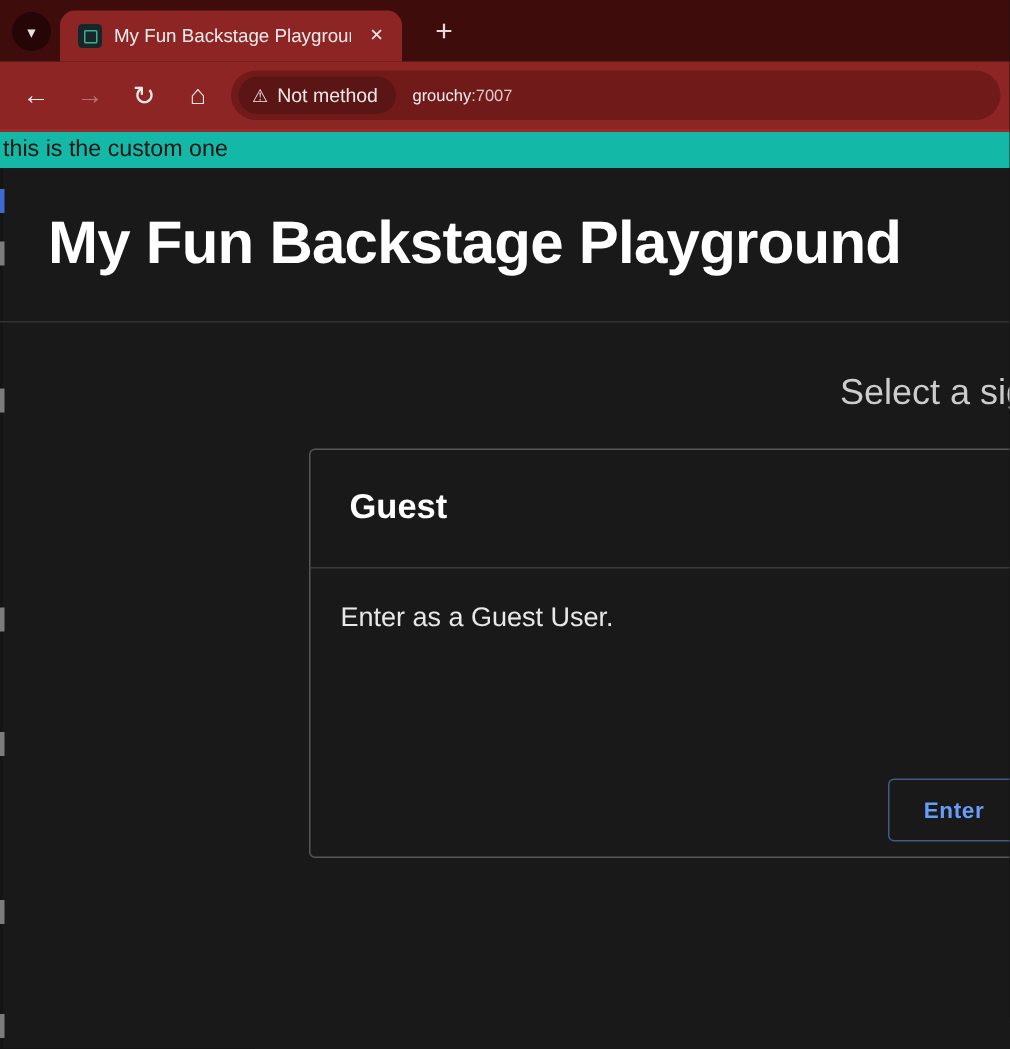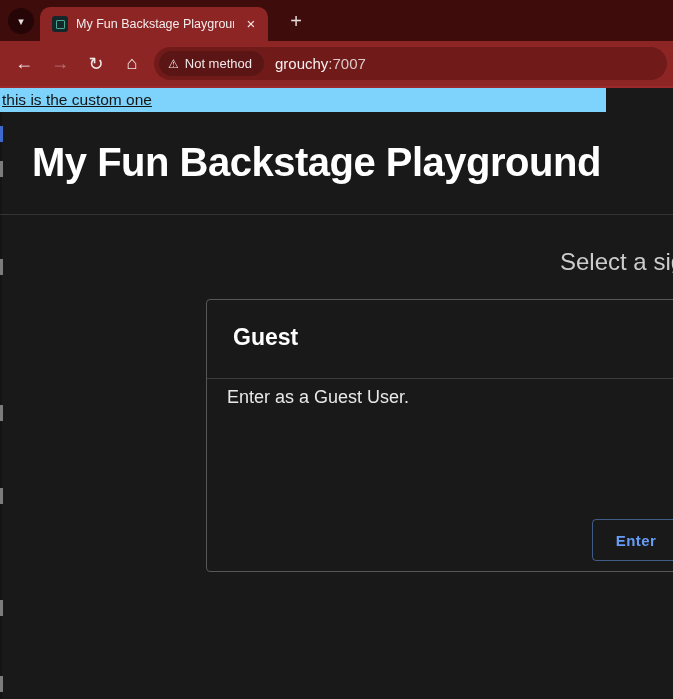--- a/index.html
+++ b/index.html
@@ -28,45 +28,45 @@
   .toolbar { position:absolute; left:0; top:41px; width:673px; height:47px; background:#8e2525;
     border-bottom:2px solid #9c2929; display:flex; align-items:center; gap:8px; padding:0 6px 0 10px; }
   .nav-btn { width:28px; height:28px; display:flex; align-items:center; justify-content:center;
     color:#f2e9e9; font-size:18px; border-radius:50%; flex:0 0 auto; cursor:pointer; }
   .nav-btn.disabled { color:rgba(242,233,233,0.4); }
   .url-pill { flex:1; height:33px; background:#701a1a; border-radius:17px; display:flex;
     align-items:center; padding:0 12px 0 5px; min-width:0; cursor:text; }
   .security-chip { display:flex; align-items:center; gap:6px; background:rgba(0,0,0,0.18);
     border-radius:13px; padding:5px 12px 5px 9px; color:#f0e8e8; font-size:13px; flex:0 0 auto; cursor:pointer; }
   .chip-icon { font-size:12px; }
-  .url-text { margin-left:11px; font-size:15px; color:#f6efef; white-space:nowrap; }
+  .url-text { margin-left:11px; font-size:11px; color:#f6efef; white-space:nowrap; }
   .url-port { color:#decaca; }
 
   
-  .banner { position:absolute; left:0; top:88px; width:606px; height:24px; background:#7dd3fc;
-    color:#151515; font-size:15.5px; line-height:23px; padding-left:2px;text-decoration:underline; }
+  .banner { position:absolute; left:0; top:88px; width:673px; height:24px; background:#14b8a6;
+    color:#151515; font-size:15.5px; line-height:23px; padding-left:2px; }
 
   
   .page { position:absolute; left:0; top:112px; width:673px; height:587px; background:#191919; overflow:hidden; }
   .sidebar-strip { position:absolute; left:0; top:0; width:2px; height:100%; background:#141414; }
   .sliver { position:absolute; left:0; width:3px; height:16px; background:#7c7c7c; }
   .sliver.blue { background:#3e6ad0; }
 
   .page-title { position:absolute; left:32px; top:28px; font-size:40px; font-weight:700;
     color:#ffffff; letter-spacing:-0.5px; white-space:nowrap; }
   .header-divider { position:absolute; left:0; top:102px; width:673px; height:1px; background:#333333; }
   .signin-heading { position:absolute; left:560px; top:136px; font-size:24px; color:#cccccc;
     white-space:nowrap; font-weight:400; }
 
   .guest-card { position:absolute; left:206px; top:187px; width:650px; height:273px;
     border:1px solid #575757; border-radius:4px; background:#191919; }
   .card-header { height:78px; padding:24px 26px 0; }
   .card-title { font-size:23px; font-weight:700; color:#ffffff; }
   .card-divider { position:absolute; left:0; top:78px; width:100%; height:1px; background:#3c3c3c; }
-  .card-body { position:absolute; left:20px; top:82px; width:420px; font-size:18px;
+  .card-body { position:absolute; left:20px; top:96px; width:420px; font-size:18px;
     line-height:30px; color:#e8e8e8; }
   .card-body p { margin:0; }
   .enter-btn { position:absolute; left:385px; top:219px; width:88px; height:42px;
     border:1px solid rgba(102,157,246,0.5); border-radius:4px; background:transparent;
     color:#669df6; font-size:15px; font-weight:600; letter-spacing:0.4px;
     display:flex; align-items:center; justify-content:center; cursor:pointer; font-family:inherit; }
 </style>
 </head>
 <body>
 

